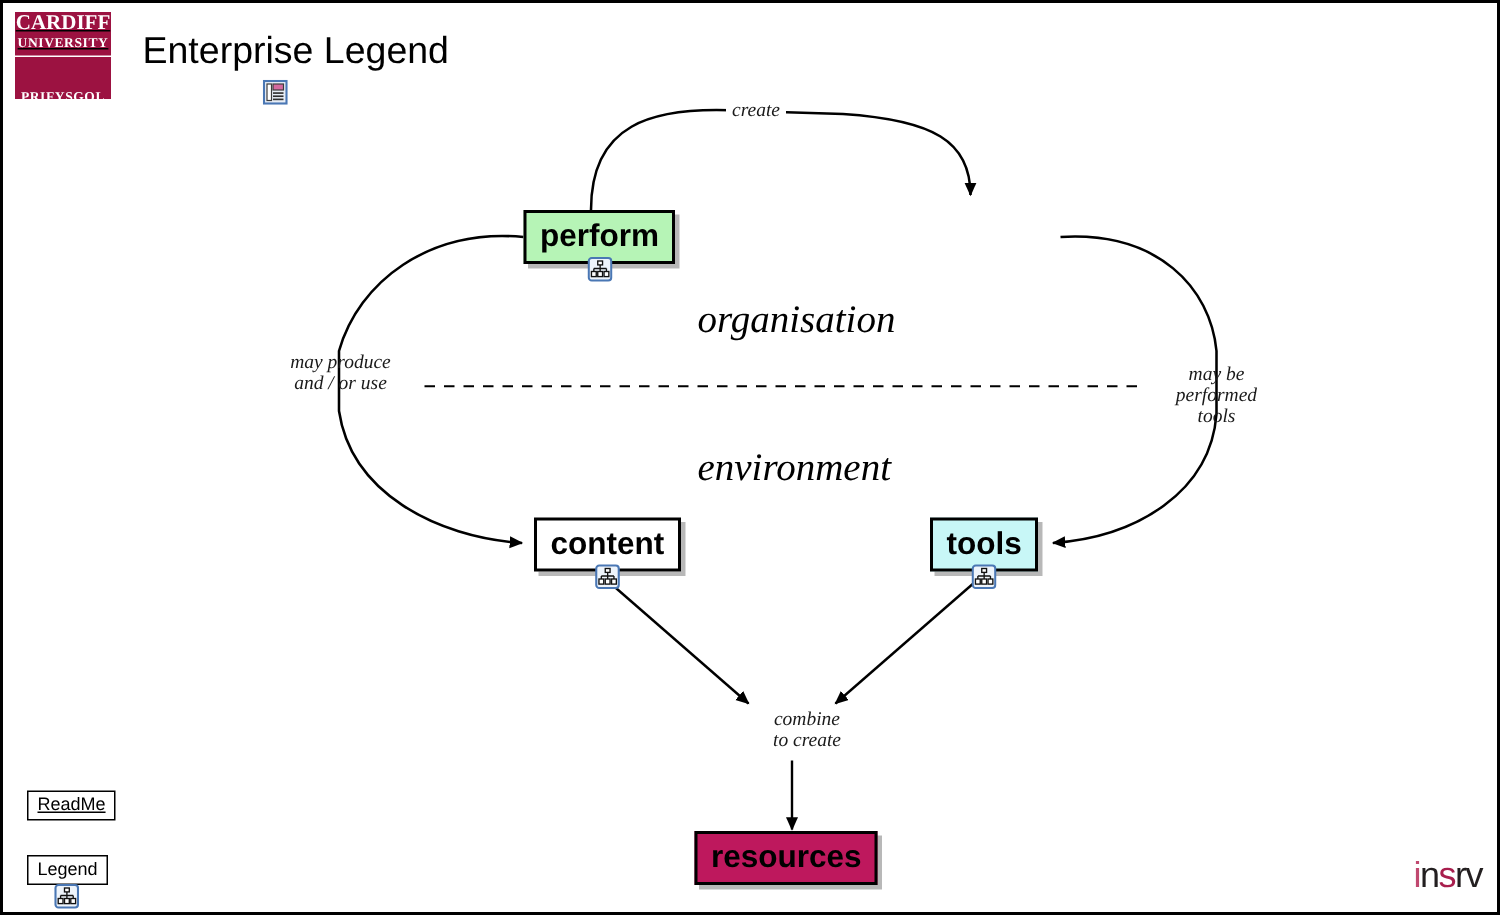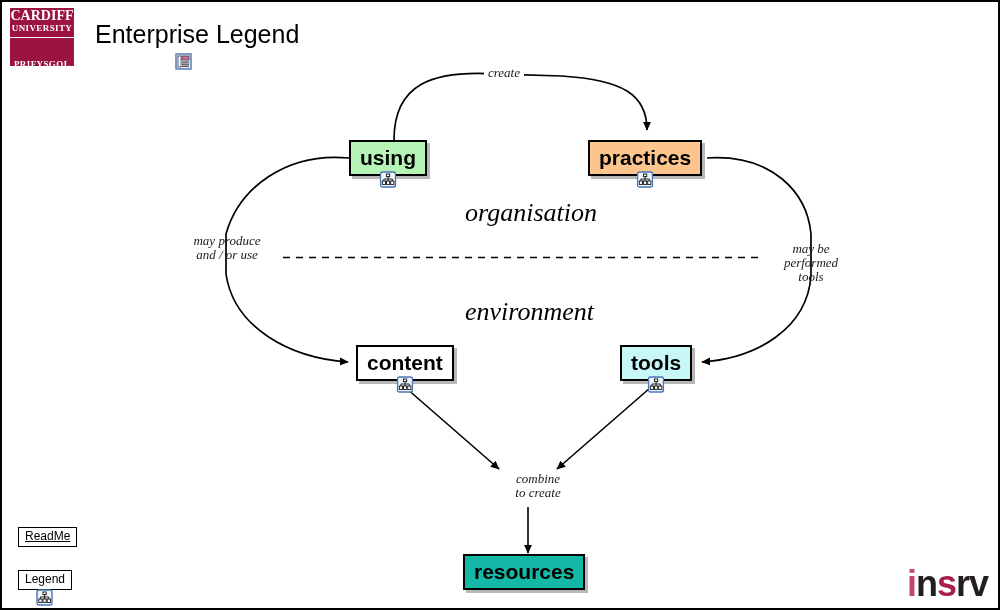--- a/index.html
+++ b/index.html
@@ -21,20 +21,21 @@
     overflow: hidden;
   }
 
   
   #cardiff-logo {
     position: absolute;
     left: 8px;
     top: 6px;
     width: 64px;
     height: 46px;
+    text-decoration: underline;
   }
   .cardiff-band {
     background: #9c1241;
     color: #ffffff;
     text-align: center;
     font-family: "Liberation Serif", serif;
     font-weight: bold;
     letter-spacing: 0px;
     overflow: hidden;
   }
@@ -130,22 +131,22 @@
     white-space: nowrap;
     box-sizing: border-box;
   }
 
   
   #insrv-logo {
     position: absolute;
     right: 10px;
     bottom: 8px;
     font-family: "Liberation Sans", sans-serif;
-    font-weight: bold;
-    font-size: 36px;
+    font-weight: normal;
+    font-size: 24px;
     letter-spacing: -1px;
     line-height: 32px;
     white-space: nowrap;
   }
   #insrv-logo span { display: inline; }
 
   
   #wires {
     position: absolute;
     left: 0;
@@ -221,46 +222,33 @@
     <div>performed</div>
     <div>tools</div>
   </div>
 
   <div class="edge-label" style="left:496px; top:470px; width:80px;">
     <div>combine</div>
     <div>to create</div>
   </div>
 
   <div class="node" style="left:347px; top:138px; background:#b6f4b6;">
-    <span>using</span>
+    <span>perform</span>
     <span class="node-icon">
       <svg class="mini-icon" viewBox="0 0 17 17">
         <rect x="1" y="1" width="15" height="15" rx="2" fill="#eef4fb" stroke="#4a77b4" stroke-width="1.4"></rect>
         <rect x="7" y="3" width="3.2" height="2.6" fill="#ffffff" stroke="#111111" stroke-width="0.9"></rect>
         <path d="M8.6,5.6 L8.6,8 M4.4,8 L12.8,8 M4.4,8 L4.4,10 M8.6,8 L8.6,10 M12.8,8 L12.8,10" stroke="#111111" stroke-width="0.9" fill="none"></path>
         <rect x="2.8" y="10" width="3.2" height="3.4" fill="#ffffff" stroke="#111111" stroke-width="0.9"></rect>
         <rect x="7" y="10" width="3.2" height="3.4" fill="#ffffff" stroke="#111111" stroke-width="0.9"></rect>
         <rect x="11.2" y="10" width="3.2" height="3.4" fill="#ffffff" stroke="#111111" stroke-width="0.9"></rect>
       </svg>
     </span>
   </div>
 
-  <div class="node" style="left:586px; top:138px; background:#fbc58d;">
-    <span>practices</span>
-    <span class="node-icon">
-      <svg class="mini-icon" viewBox="0 0 17 17">
-        <rect x="1" y="1" width="15" height="15" rx="2" fill="#eef4fb" stroke="#4a77b4" stroke-width="1.4"></rect>
-        <rect x="7" y="3" width="3.2" height="2.6" fill="#ffffff" stroke="#111111" stroke-width="0.9"></rect>
-        <path d="M8.6,5.6 L8.6,8 M4.4,8 L12.8,8 M4.4,8 L4.4,10 M8.6,8 L8.6,10 M12.8,8 L12.8,10" stroke="#111111" stroke-width="0.9" fill="none"></path>
-        <rect x="2.8" y="10" width="3.2" height="3.4" fill="#ffffff" stroke="#111111" stroke-width="0.9"></rect>
-        <rect x="7" y="10" width="3.2" height="3.4" fill="#ffffff" stroke="#111111" stroke-width="0.9"></rect>
-        <rect x="11.2" y="10" width="3.2" height="3.4" fill="#ffffff" stroke="#111111" stroke-width="0.9"></rect>
-      </svg>
-    </span>
-  </div>
 
   <div class="node" style="left:354px; top:343px; background:#ffffff;">
     <span>content</span>
     <span class="node-icon">
       <svg class="mini-icon" viewBox="0 0 17 17">
         <rect x="1" y="1" width="15" height="15" rx="2" fill="#eef4fb" stroke="#4a77b4" stroke-width="1.4"></rect>
         <rect x="7" y="3" width="3.2" height="2.6" fill="#ffffff" stroke="#111111" stroke-width="0.9"></rect>
         <path d="M8.6,5.6 L8.6,8 M4.4,8 L12.8,8 M4.4,8 L4.4,10 M8.6,8 L8.6,10 M12.8,8 L12.8,10" stroke="#111111" stroke-width="0.9" fill="none"></path>
         <rect x="2.8" y="10" width="3.2" height="3.4" fill="#ffffff" stroke="#111111" stroke-width="0.9"></rect>
         <rect x="7" y="10" width="3.2" height="3.4" fill="#ffffff" stroke="#111111" stroke-width="0.9"></rect>
@@ -276,21 +264,21 @@
         <rect x="1" y="1" width="15" height="15" rx="2" fill="#eef4fb" stroke="#4a77b4" stroke-width="1.4"></rect>
         <rect x="7" y="3" width="3.2" height="2.6" fill="#ffffff" stroke="#111111" stroke-width="0.9"></rect>
         <path d="M8.6,5.6 L8.6,8 M4.4,8 L12.8,8 M4.4,8 L4.4,10 M8.6,8 L8.6,10 M12.8,8 L12.8,10" stroke="#111111" stroke-width="0.9" fill="none"></path>
         <rect x="2.8" y="10" width="3.2" height="3.4" fill="#ffffff" stroke="#111111" stroke-width="0.9"></rect>
         <rect x="7" y="10" width="3.2" height="3.4" fill="#ffffff" stroke="#111111" stroke-width="0.9"></rect>
         <rect x="11.2" y="10" width="3.2" height="3.4" fill="#ffffff" stroke="#111111" stroke-width="0.9"></rect>
       </svg>
     </span>
   </div>
 
-  <div class="node" style="left:461px; top:552px; background:#14b8a6;">
+  <div class="node" style="left:461px; top:552px; background:#be185d;">
     <span>resources</span>
   </div>
 
   <div class="flat-button" style="left:16px; top:525px;text-decoration:underline;">ReadMe</div>
 
   <div class="flat-button" style="left:16px; top:568px;">Legend</div>
 
   <span class="icon-abs" style="left:34px; top:587px;">
     <svg class="mini-icon" viewBox="0 0 17 17">
       <rect x="1" y="1" width="15" height="15" rx="2" fill="#eef4fb" stroke="#4a77b4" stroke-width="1.4"></rect>

